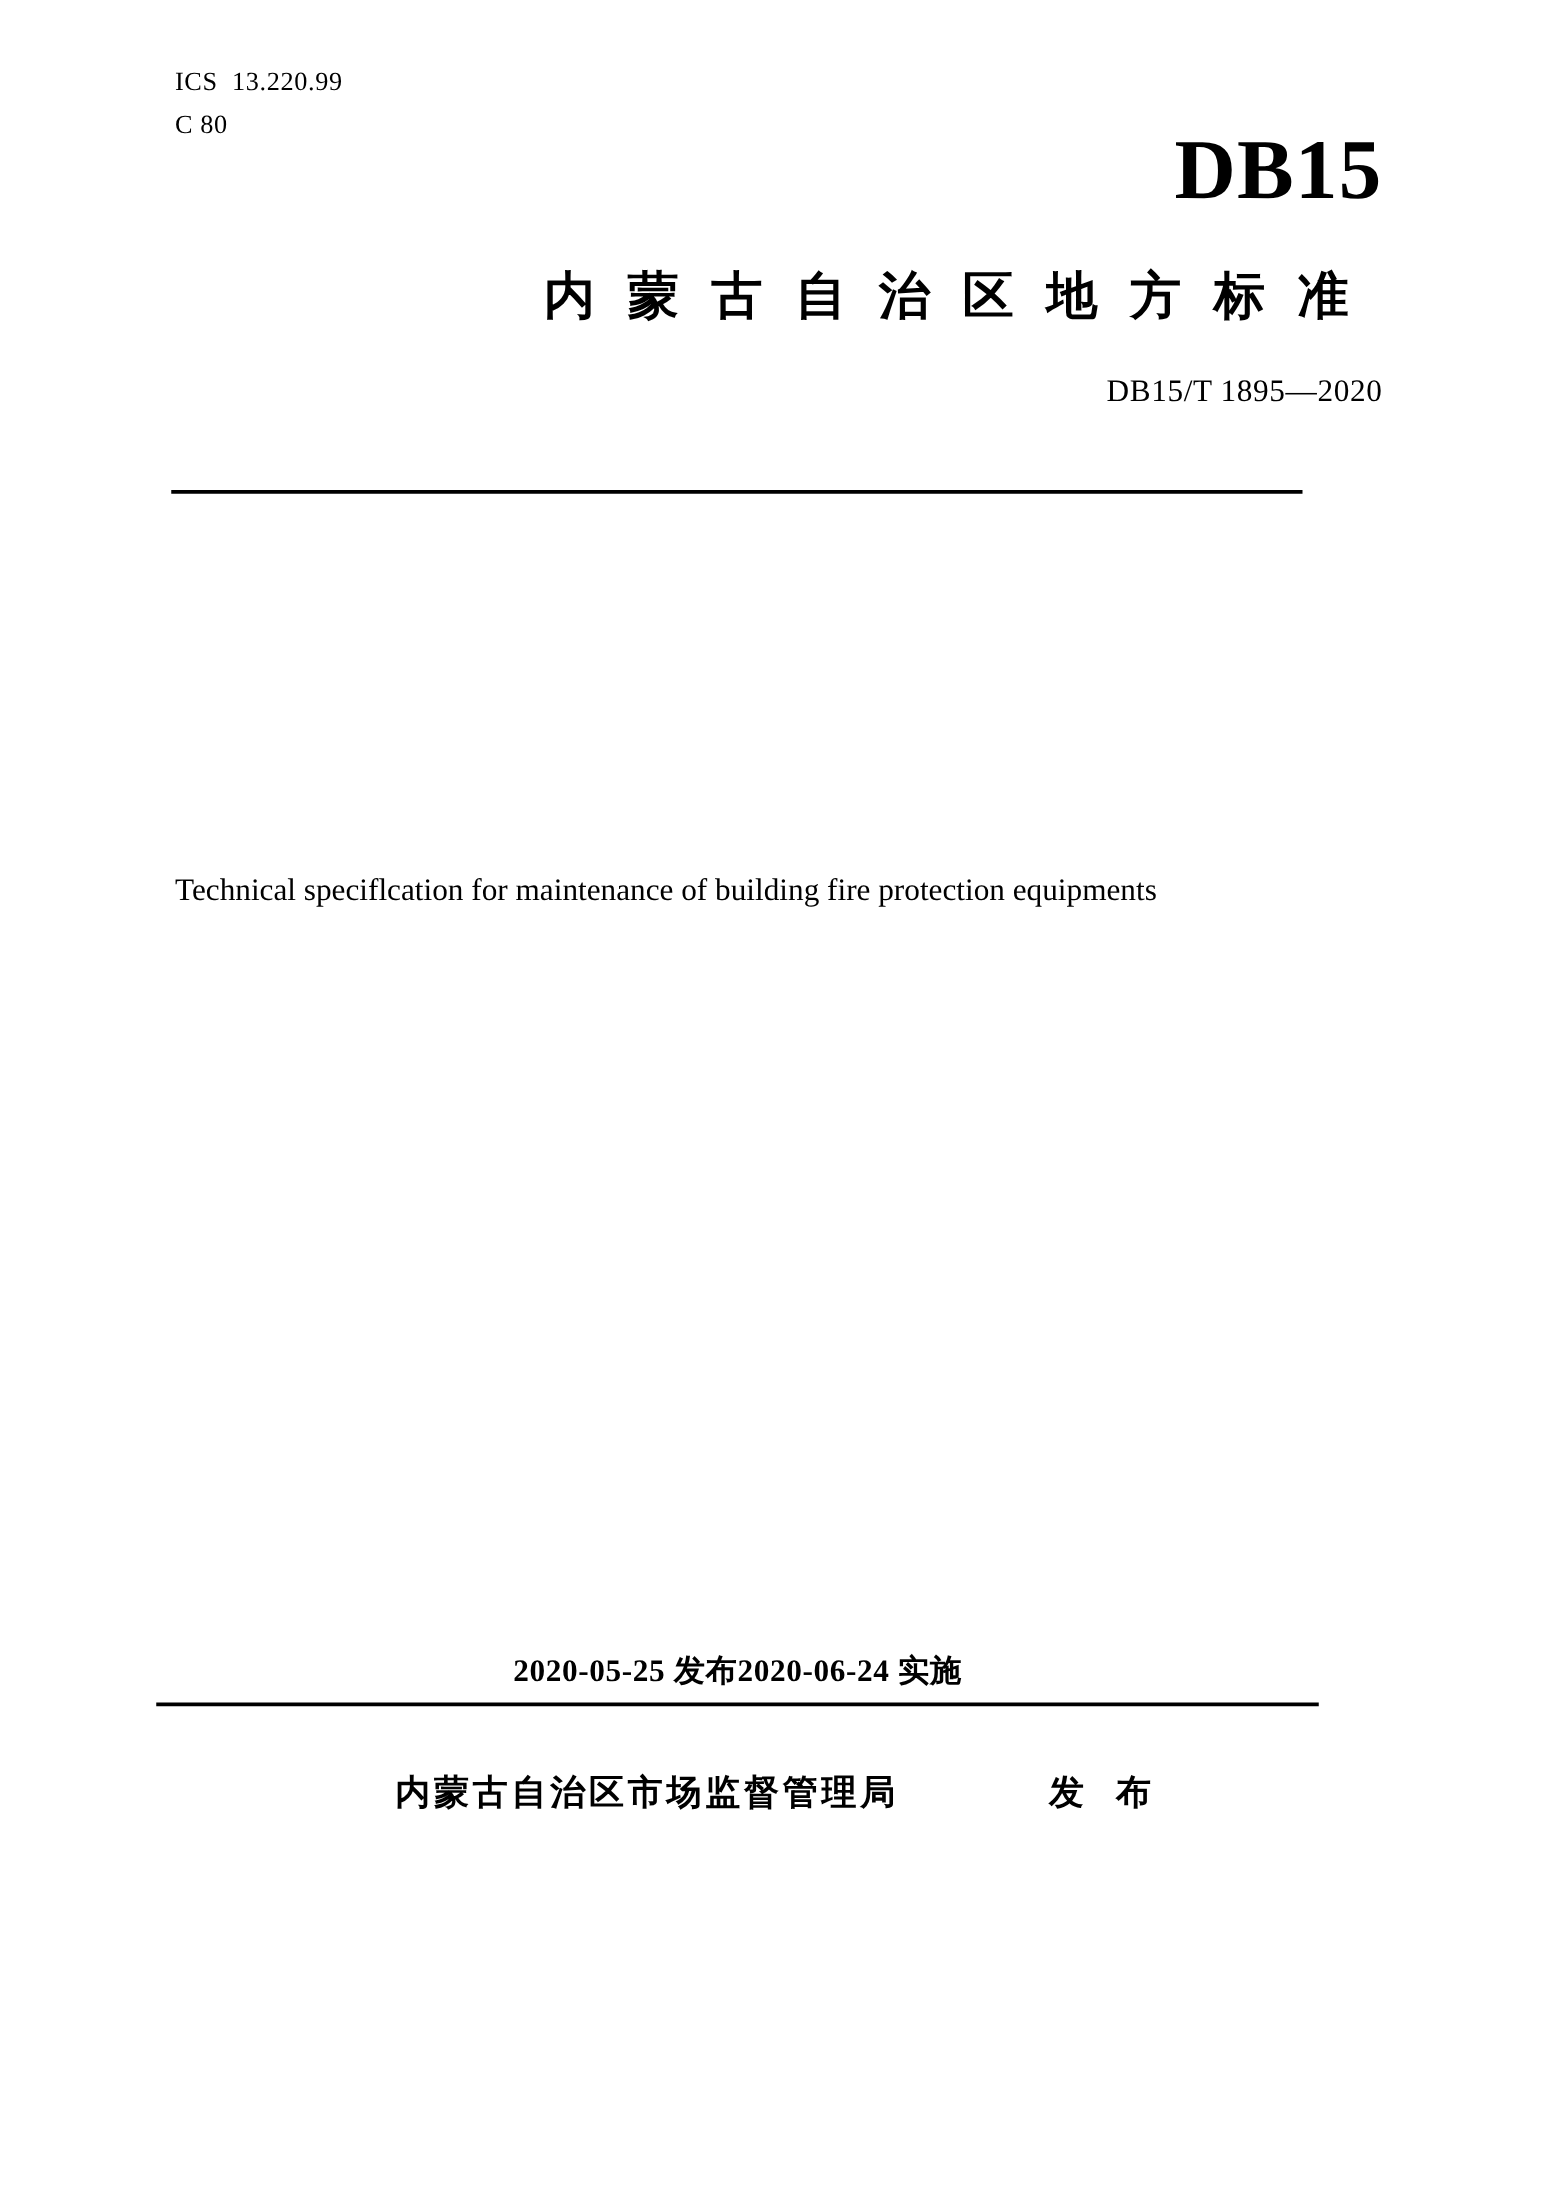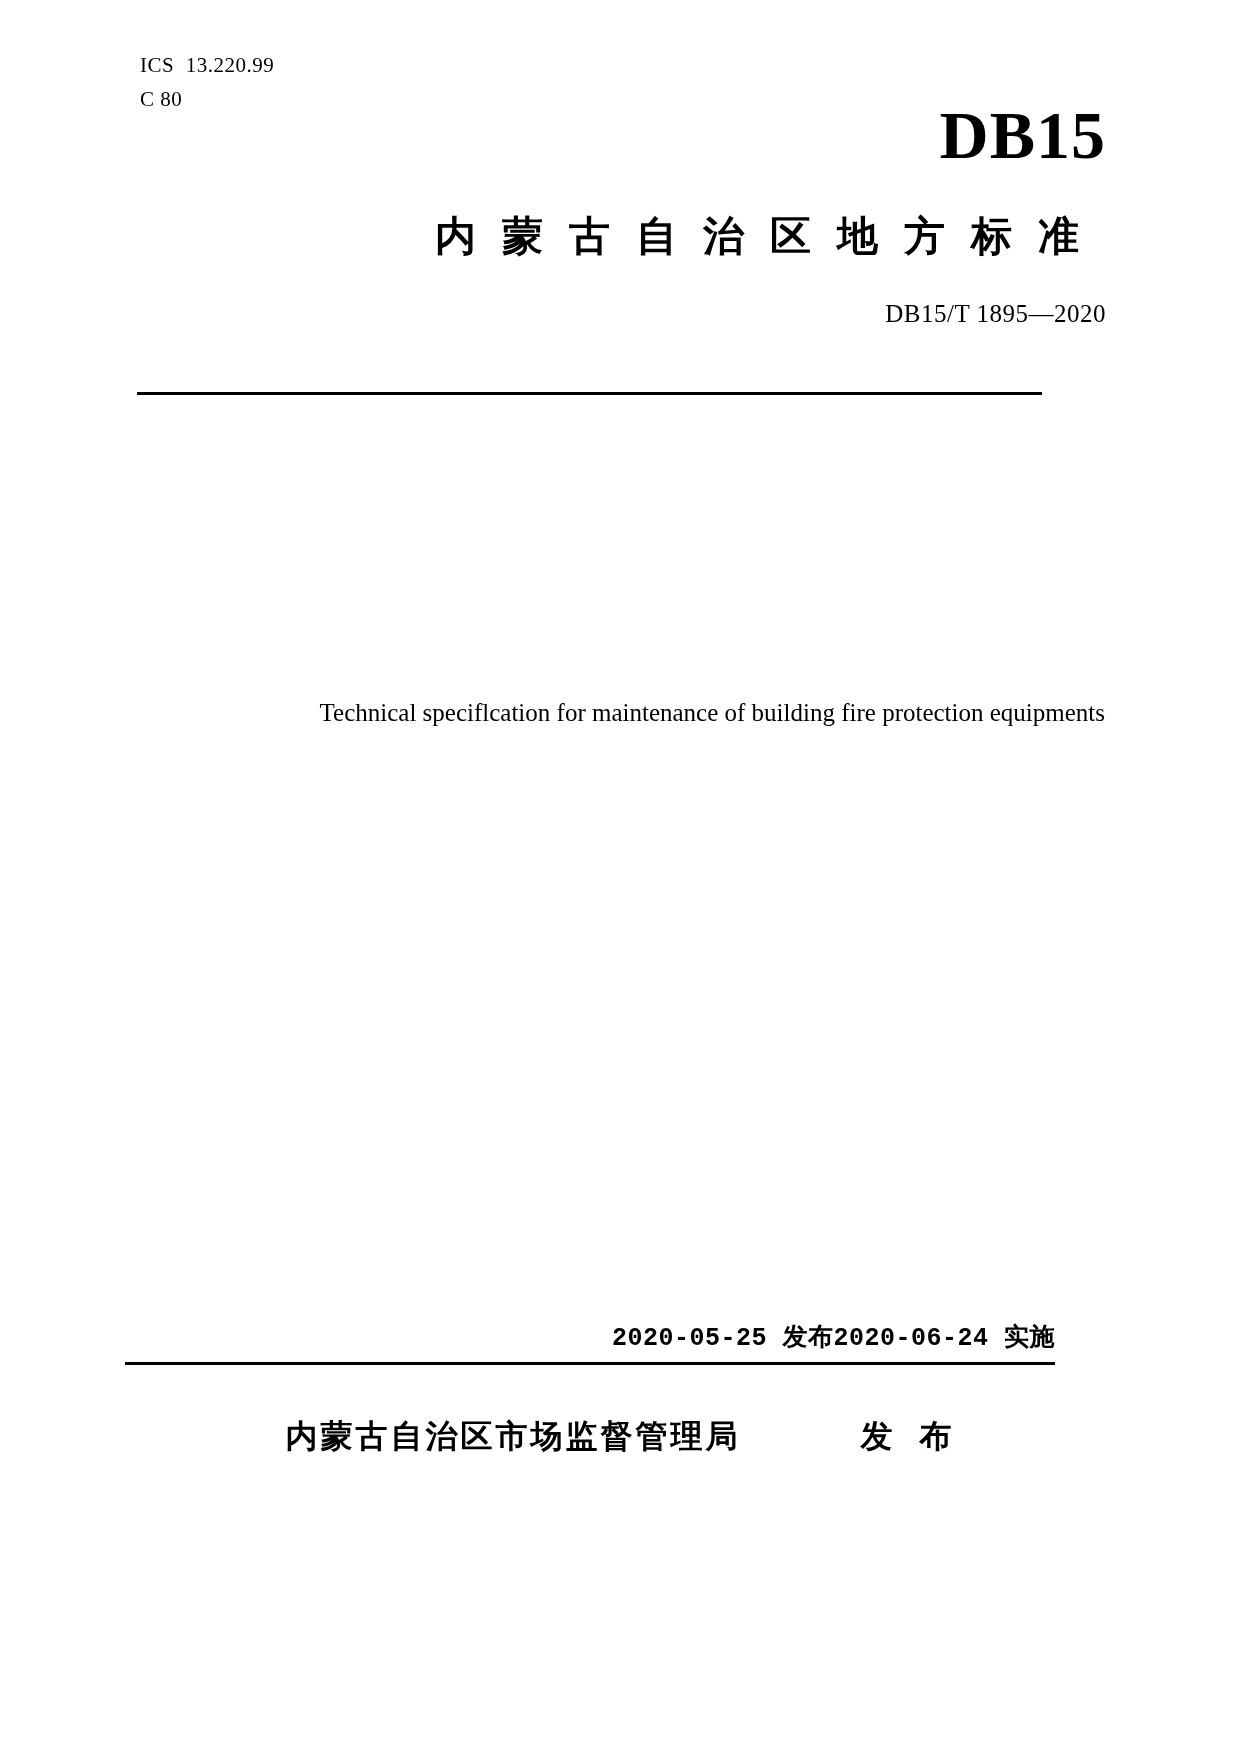--- a/index.html
+++ b/index.html
@@ -93,36 +93,36 @@
     font-weight: bold;
     font-size: 38px;
     line-height: 54px;
     letter-spacing: 2px;
   }
   .doc-title-en {
     position: absolute;
     left: 140px;
     top: 695px;
     width: 965px;
-    text-align: right;
+    text-align: left;
     font-family: "Liberation Serif", serif;
     font-size: 25px;
     line-height: 36px;
   }
 
   
   .date-row {
     position: absolute;
     left: 125px;
     top: 1320px;
     width: 930px;
     display: flex;
-    justify-content: flex-end;
+    justify-content: center;
     align-items: baseline;
-    font-family: Liberation Mono, monospace;
+    font-family: Liberation Serif, serif;
     font-size: 25px;
     font-weight: bold;
     letter-spacing: 0.5px;
   }
   .date-row .issue-date,
   .date-row .effective-date {
     white-space: pre;
   }
 
   .rule-bottom {
@@ -137,21 +137,21 @@
   .publisher-row {
     position: absolute;
     left: 140px;
     top: 1415px;
     width: 965px;
     display: flex;
     justify-content: center;
     align-items: baseline;
     font-family: "DejaVu Sans", sans-serif;
     font-weight: bold;
-    font-size: 32px;
+    font-size: 28px;
     letter-spacing: 3px;
   }
   .publisher-name {
     white-space: pre;
   }
   .publisher-verb {
     margin-left: 120px;
     letter-spacing: 8px;
     white-space: pre;
   }

